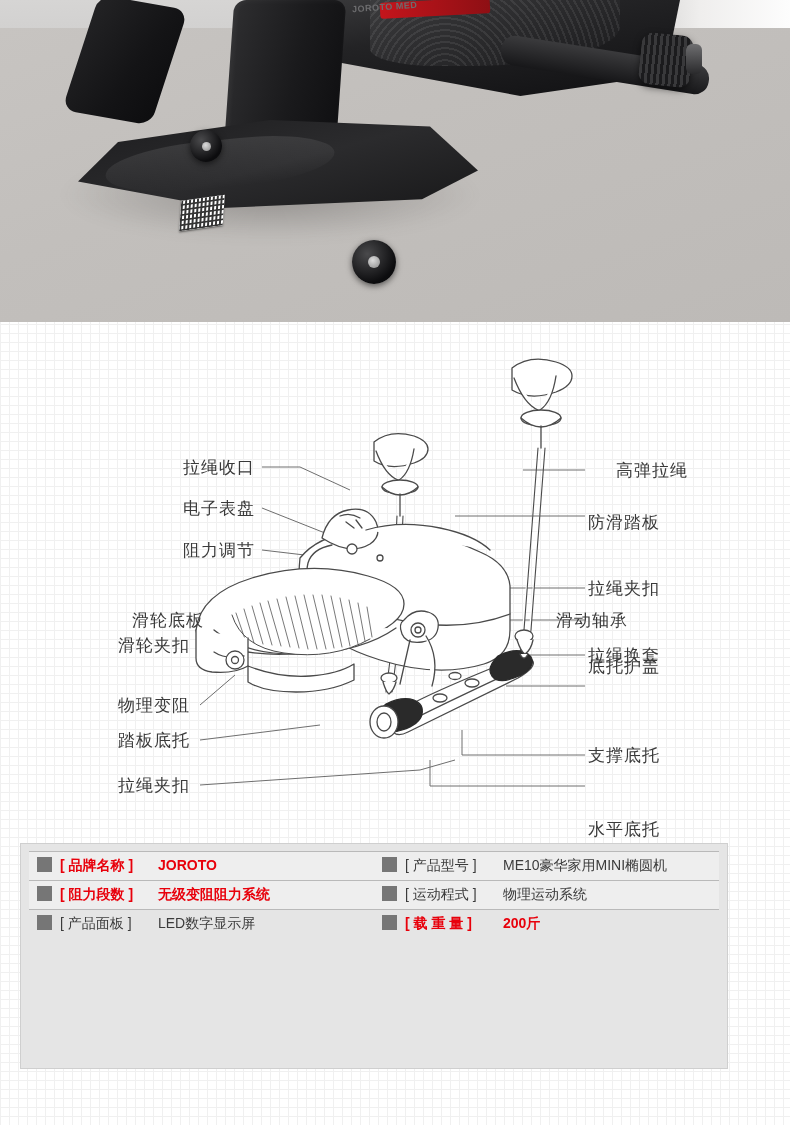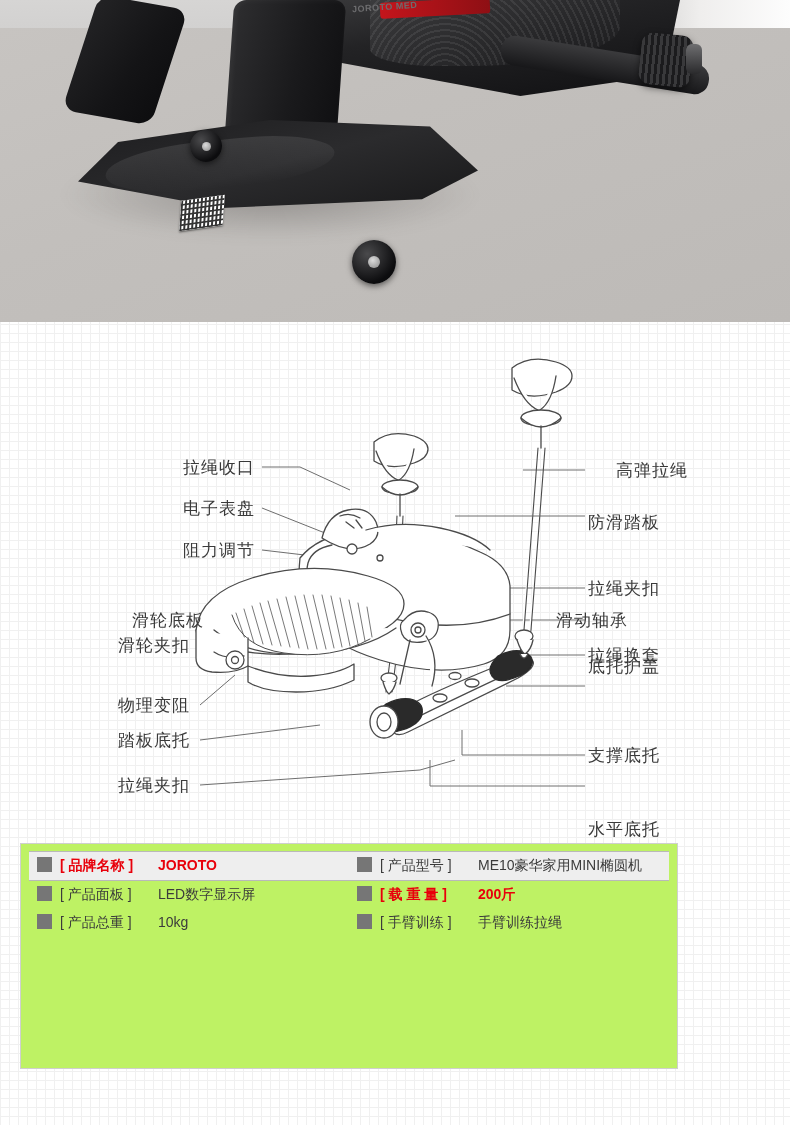--- a/index.html
+++ b/index.html
@@ -144,22 +144,22 @@
   .diagram svg{display:block;}
   .dlabel{
     position:absolute;
     font-family:"Liberation Sans","DejaVu Sans",sans-serif;
     font-size:17px;color:#3a3a3a;white-space:nowrap;letter-spacing:1px;
   }
   .dlabel.right-align{text-align:right;}
 
   
   .spec-wrap{
-    position:absolute;left:20px;top:843px;width:658px;height:226px;
-    background:#bef264;border:1px solid #cfcfcf;box-sizing:border-box;
+    position:absolute;left:20px;top:843px;width:708px;height:226px;
+    background:#e5e5e5;border:1px solid #cfcfcf;box-sizing:border-box;
     padding:7px 8px;
   }
   .spec-table{width:100%;border-collapse:collapse;table-layout:fixed;}
   .spec-table td{
     height:28px;padding:0 4px;vertical-align:middle;
     font-size:14px;color:#3b3b3b;
     font-family:"Liberation Sans","DejaVu Sans",sans-serif;
   }
   .spec-table tr.shaded td{background:#eeeeee;border-top:1px solid #b9b9b9;border-bottom:1px solid #b9b9b9;}
   .bullet{
@@ -360,23 +360,23 @@
   <div class="dlabel" style="left:588px;top:445px;margin-top:43px;">水平底托</div>
 </div>
 
 <div class="spec-wrap">
   <table class="spec-table">
     <tbody id="spec-body">
         <tr class="shaded">
           <td><span class="bullet"></span><span class="k red">[ 品牌名称 ]</span><span class="v red">JOROTO</span></td>
           <td><span class="bullet"></span><span class="k">[ 产品型号 ]</span><span class="v">ME10豪华家用MINI椭圆机</span></td>
         </tr>
+        <tr class="shaded">
+          <td><span class="bullet"></span><span class="k red">[ 阻力段数 ]</span><span class="v red">无级变阻阻力系统</span></td>
+          <td><span class="bullet"></span><span class="k">[ 运动程式 ]</span><span class="v">物理运动系统</span></td>
+        </tr>
         <tr>
           <td><span class="bullet"></span><span class="k">[ 产品面板 ]</span><span class="v">LED数字显示屏</span></td>
           <td><span class="bullet"></span><span class="k red">[ 载 重 量 ]</span><span class="v red">200斤</span></td>
         </tr>
-        <tr>
-          <td><span class="bullet"></span><span class="k">[ 产品总重 ]</span><span class="v">10kg</span></td>
-          <td><span class="bullet"></span><span class="k">[ 手臂训练 ]</span><span class="v">手臂训练拉绳</span></td>
-        </tr>
       </tbody>
   </table>
 </div>
 
 </body></html>

